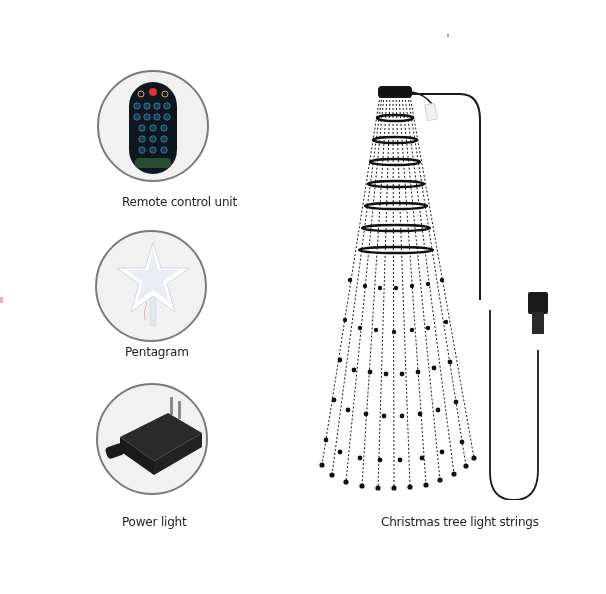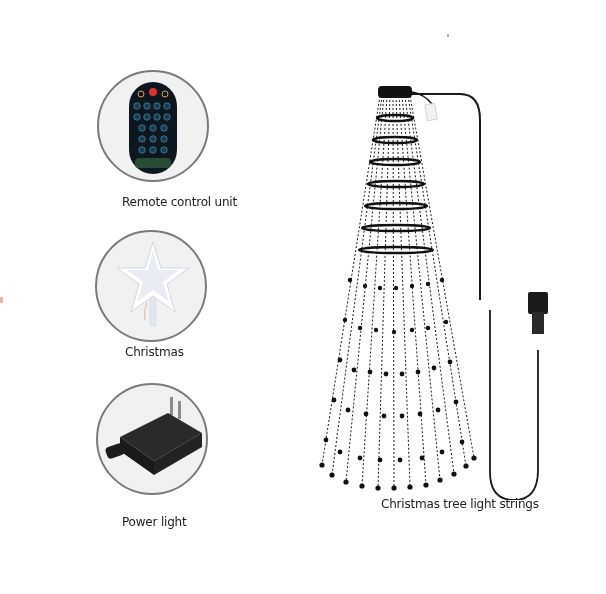--- a/index.html
+++ b/index.html
@@ -50,21 +50,21 @@
 
 <div class="item">
   <div class="circle" style="left:95px; top:230px;">
     <svg width="112" height="112" viewBox="0 0 112 112">
       <polygon points="56,10 64,36 92,36 70,52 78,80 56,64 34,80 42,52 20,36 48,36" fill="#ffffff" stroke="#cfd6df" stroke-width="1"></polygon>
       <polygon points="56,18 61,38 82,38 66,50 72,70 56,58 40,70 46,50 30,38 51,38" fill="#e9edf3"></polygon>
       <rect x="53" y="66" width="6" height="28" fill="#e3e7ed" stroke="#cfd6df" stroke-width="0.6"></rect>
       <path d="M50 70 Q46 80 48 88" stroke="#d9a0a0" stroke-width="0.8" fill="none"></path>
     </svg>
   </div>
-  <div class="label" style="left:125px; top:345px;">Christmas</div>
+  <div class="label" style="left:125px; top:345px;">Pentagram</div>
 </div>
 
 <div class="item">
   <div class="circle" style="left:96px; top:383px;">
     <svg width="112" height="112" viewBox="0 0 112 112">
       <rect x="72" y="12" width="3" height="18" fill="#8a8a8a"></rect>
       <rect x="80" y="16" width="3" height="18" fill="#8a8a8a"></rect>
       <polygon points="22,52 70,28 104,48 56,76" fill="#2a2a2a"></polygon>
       <polygon points="22,52 56,76 56,90 22,66" fill="#1a1a1a"></polygon>
       <polygon points="56,76 104,48 104,62 56,90" fill="#222222"></polygon>
@@ -159,16 +159,16 @@
       <circle cx="35" cy="240" r="2.2"></circle>
         <circle cx="50" cy="248" r="2.2"></circle>
         <circle cx="66" cy="250" r="2.2"></circle>
         <circle cx="84" cy="252" r="2.2"></circle>
         <circle cx="102" cy="250" r="2.2"></circle>
         <circle cx="118" cy="248" r="2.2"></circle>
         <circle cx="136" cy="242" r="2.2"></circle>
     </g>
   </svg>
 </div>
-<div class="label" style="left:381px; top:497px;">Christmas tree light strings</div>
+<div class="label" style="left:381px; top:515px;">Christmas tree light strings</div>
 
 <div class="mark" style="left:0px; top:297px; width:3px; height:6px; background:#e8b8b0;"></div>
 <div class="mark" style="left:447px; top:34px; width:2px; height:3px; background:#aaaaaa;"></div>
 
 </body></html>

